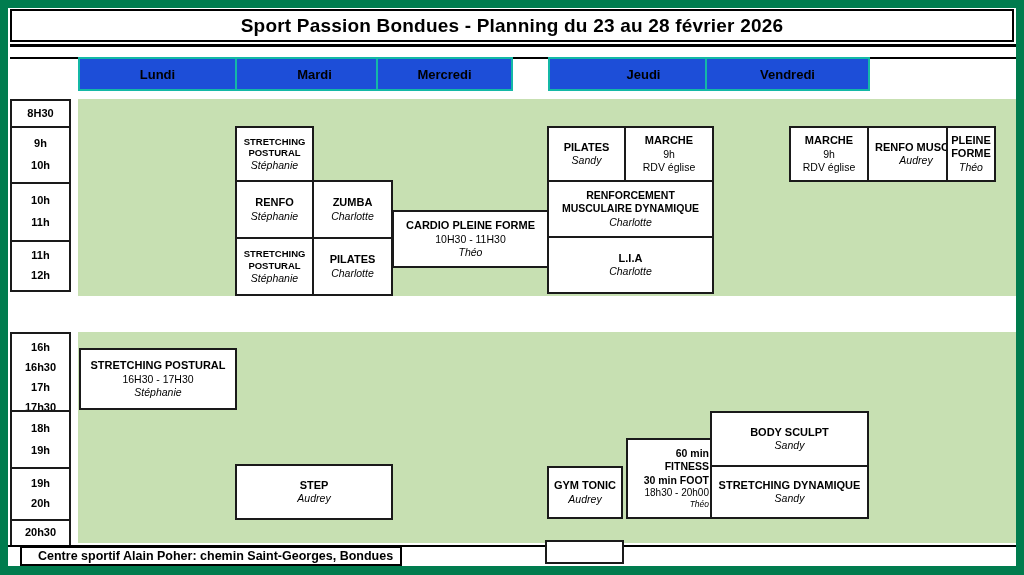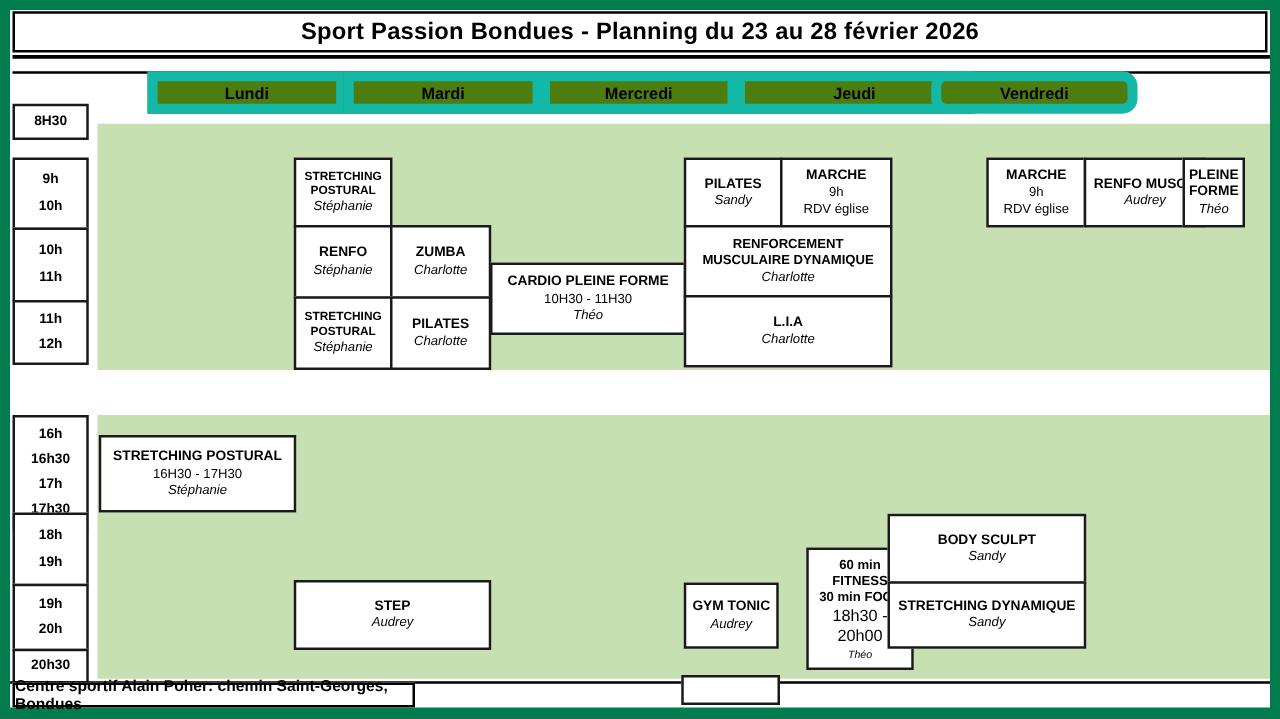--- a/index.html
+++ b/index.html
@@ -11,74 +11,74 @@
   #sheet{position:absolute;left:8px;top:8px;width:1008px;height:558px;background:#fff;}
   .abs{position:absolute;box-sizing:border-box;}
   #title-bar{
     left:10px;top:9px;width:1004px;height:33px;background:#fff;
     border:2px solid #000;display:flex;align-items:center;justify-content:center;
   }
   #title-bar .txt{font-weight:bold;font-size:19px;letter-spacing:.2px;}
   #title-rule{left:10px;top:44px;width:1006px;height:3px;background:#000;}
   #header-topline{left:10px;top:57px;width:1006px;height:2px;background:#000;}
   .day-cell{
-    top:57px;height:34px;background:#4d7c0f;border:8px solid #14b8a6;
+    top:57px;height:34px;background:#1d4ed8;border:2px solid #14b8a6;
     display:flex;align-items:center;justify-content:center;
-    font-weight:bold;font-size:13px;margin-left:40px;
+    font-weight:bold;font-size:13px;
   }
   .green-block{background:var(--session-green,#c7e0b2);}
   .time-cell{
     left:10px;width:61px;background:#fff;border:2px solid #1a1a1a;
     display:flex;flex-direction:column;align-items:center;justify-content:space-evenly;
     font-weight:bold;font-size:11px;line-height:1.05;
   }
   .card{
     background:#fff;border:2px solid #1a1a1a;
     display:flex;flex-direction:column;align-items:center;justify-content:center;
     text-align:center;line-height:1.25;padding:1px;overflow:hidden;
   }
   .ln{width:100%;}
   .t {font-weight:bold;font-size:11px;}
   .t10{font-weight:bold;font-size:10.5px;}
   .t9 {font-weight:bold;font-size:9.5px;}
   .i {font-size:10.5px;}
   .n {font-style:italic;font-size:10.5px;}
-  .si{font-size:13px;}
+  .si{font-size:10px;}
   .sn{font-style:italic;font-size:8.5px;}
   #footer-line{left:8px;top:545px;width:1008px;height:2px;background:#000;z-index:2;}
   #partial-card{left:545px;top:540px;width:79px;height:24px;background:#fff;border:2px solid #1a1a1a;z-index:3;}
   .footer-cell{
     top:546px;height:20px;background:#fff;border:2px solid #000;z-index:4;
     display:flex;align-items:center;font-weight:bold;font-size:12.5px;
   }
-  #footer-left{left:10px;width:322px;padding-left:0;}
+  #footer-left{left:20px;width:382px;padding-left:16px;}
   #footer-right{left:624px;width:392px;justify-content:center;}
 </style>
 </head>
 <body>
 
 <div id="frame">
   <div id="sheet" class="abs" style="left:8px;top:8px;"></div>
 
   <div id="title-bar" class="abs">
     <span class="txt">Sport Passion Bondues - Planning du 23 au 28 février 2026</span>
   </div>
   <div id="title-rule" class="abs"></div>
   <div id="header-topline" class="abs"></div>
 
   <div class="abs day-cell" style="left:78px;width:159px;">Lundi</div>
   <div class="abs day-cell" style="left:235px;width:159px;">Mardi</div>
-  <div class="abs day-cell" style="left:392px;width:158px;">Mercredi</div>
+  <div class="abs day-cell" style="left:376px;width:137px;">Mercredi</div>
   <div class="abs day-cell" style="left:548px;width:191px;">Jeudi</div>
-  <div class="abs day-cell" style="left:705px;width:165px;border-radius:12px;">Vendredi</div>
+  <div class="abs day-cell" style="left:705px;width:165px;">Vendredi</div>
 
   <div class="abs green-block" style="left:78px;top:99px;width:938px;height:197px;"></div>
   <div class="abs green-block" style="left:78px;top:332px;width:938px;height:211px;"></div>
 
-  <div class="abs time-cell" style="top:83px;height:29px;">
+  <div class="abs time-cell" style="top:99px;height:29px;">
       <div>8H30</div>
     </div>
   <div class="abs time-cell" style="top:126px;height:58px;">
       <div>9h</div>
       <div>10h</div>
     </div>
   <div class="abs time-cell" style="top:182px;height:60px;">
       <div>10h</div>
       <div>11h</div>
     </div>
@@ -167,21 +167,21 @@
       <div class="ln n">Stéphanie</div>
     </div>
   <div class="abs card" style="left:235px;top:464px;width:158px;height:56px;">
       <div class="ln t">STEP</div>
       <div class="ln n">Audrey</div>
     </div>
   <div class="abs card" style="left:547px;top:466px;width:76px;height:53px;">
       <div class="ln t">GYM TONIC</div>
       <div class="ln n">Audrey</div>
     </div>
-  <div class="abs card" style="left:645px;top:438px;width:86px;height:98px;">
+  <div class="abs card" style="left:626px;top:438px;width:86px;height:81px;text-align:right;">
       <div class="ln t10">60 min FITNESS</div>
       <div class="ln t10">30 min FOOT</div>
       <div class="ln si">18h30 - 20h00</div>
       <div class="ln sn">Théo</div>
     </div>
   <div class="abs card" style="left:710px;top:411px;width:159px;height:56px;">
       <div class="ln t">BODY SCULPT</div>
       <div class="ln n">Sandy</div>
     </div>
   <div class="abs card" style="left:710px;top:465px;width:159px;height:54px;">

